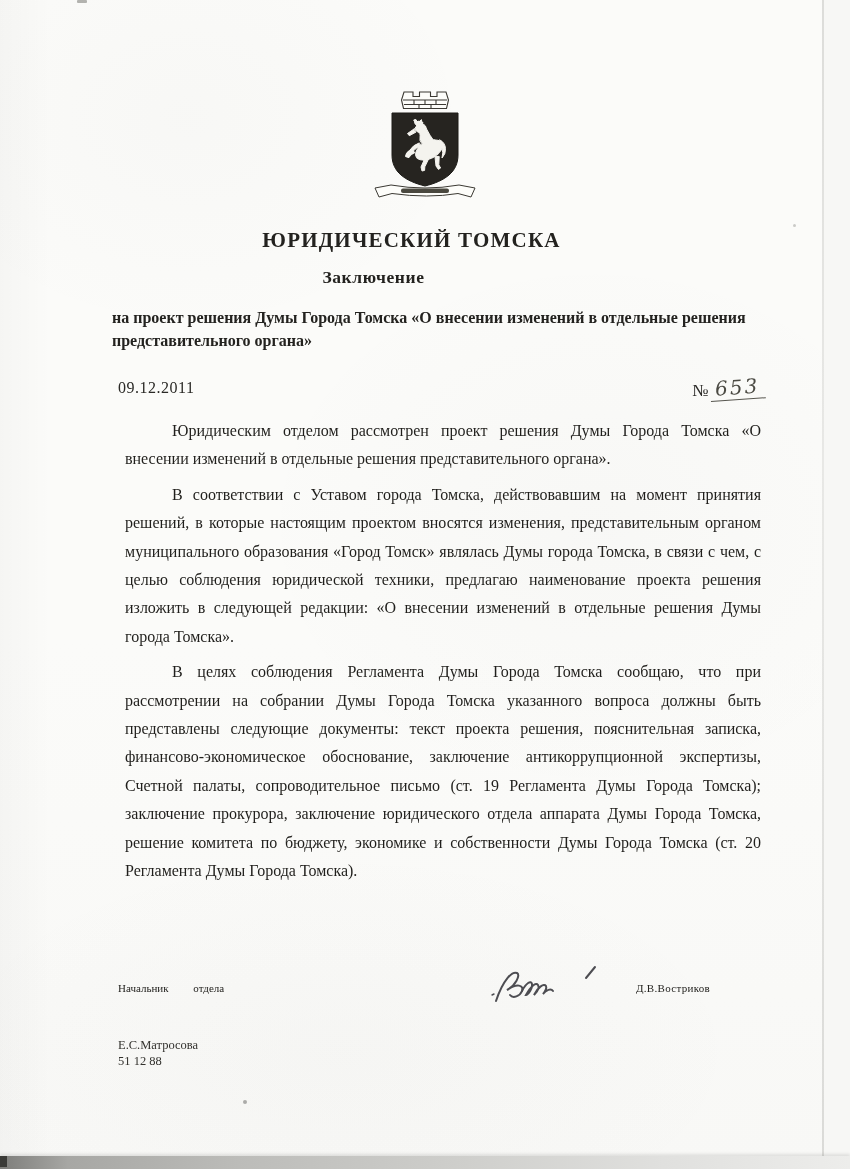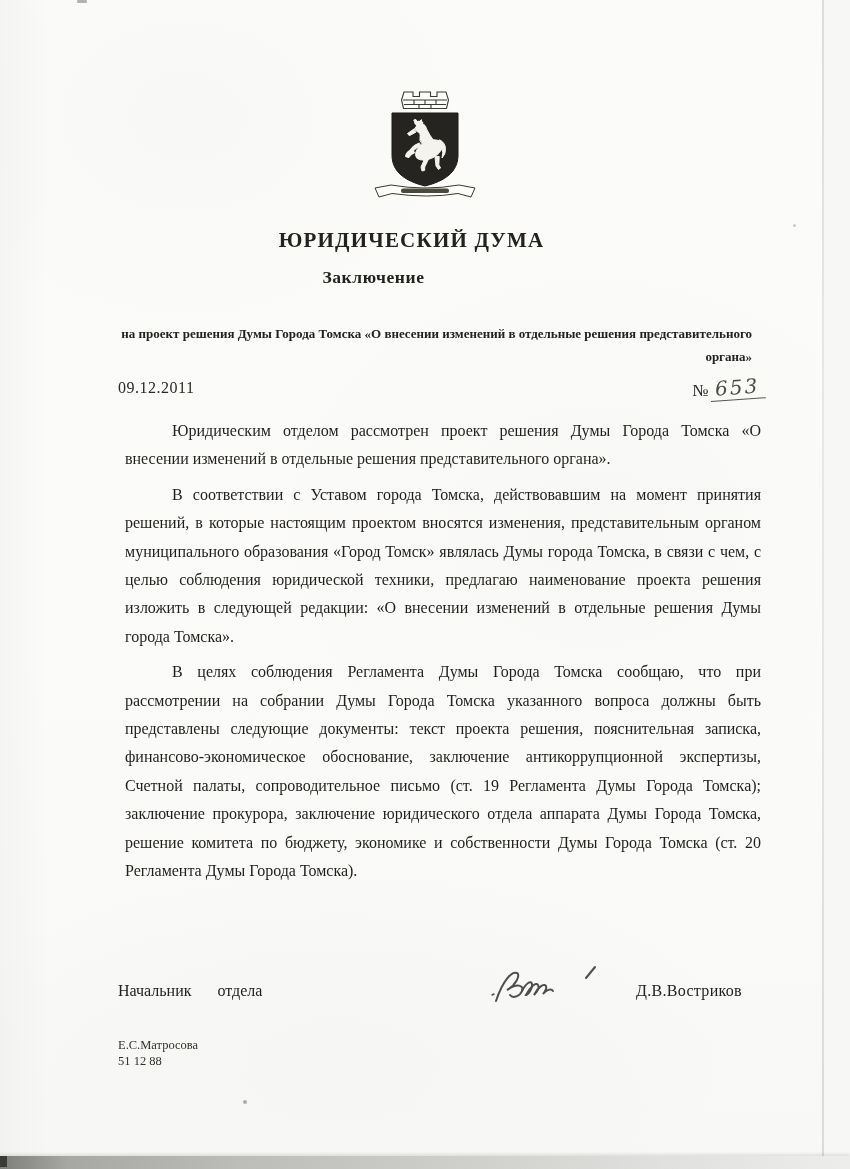--- a/index.html
+++ b/index.html
@@ -52,22 +52,22 @@
     position:absolute;left:0;width:823px;text-align:center;
     font-weight:bold;font-size:21px;letter-spacing:1.2px;color:#23221f;
   }
   .org1{top:196px;}
   .org2{top:228px;}
   .doctype{
     position:absolute;left:0;top:267px;width:747px;text-align:center;
     font-weight:bold;font-size:17.5px;letter-spacing:.6px;color:#23221f;
   }
   .doc-title{
-    position:absolute;left:112px;top:322px;width:640px;text-align:right;
-    font-weight:bold;font-size:13px;line-height:23px;color:#23221f;
+    position:absolute;left:112px;top:306px;width:640px;text-align:left;
+    font-weight:bold;font-size:16px;line-height:23px;color:#23221f;
   }
   .date-row{
     position:absolute;left:118px;top:377px;width:650px;height:26px;
     font-size:16px;color:#2a2926;
   }
   .date-value{position:absolute;left:0;top:2px;letter-spacing:.5px;}
   .number-group{position:absolute;right:2px;top:0;white-space:nowrap;}
   .number-sign{font-size:17px;color:#2a2926;}
   .number-value{
     display:inline-block;
@@ -78,21 +78,21 @@
     transform:rotate(-4deg);transform-origin:left bottom;
   }
   
   .body-text{
     position:absolute;left:118px;top:410px;width:650px;
     font-size:16px;line-height:28.4px;text-align:justify;color:#201f1c;
   }
   .body-text p{margin:7px;text-indent:47px;}
   
   .sig-row{
-    position:absolute;left:118px;top:976px;width:650px;height:46px;font-size:16px;color:#23221f;
+    position:absolute;left:118px;top:976px;width:650px;height:46px;font-size:11px;color:#23221f;
   }
   .sig-position{position:absolute;left:0;top:6px;word-spacing:22px;}
   .sig-scrawl{position:absolute;left:372px;top:-12px;width:120px;height:50px;}
   .sig-name{position:absolute;left:518px;top:6px;letter-spacing:.3px;}
   
   .footer{
     position:absolute;left:118px;top:1037px;font-size:12.5px;line-height:16px;color:#33322e;
   }
 </style>
 </head>
@@ -137,21 +137,21 @@
         <path d="M44,34 q4,-2 8,0.5 l-1,2.5 q-3.5,-2 -6.5,-1 z" stroke-width="1"></path>
       </g>
 
       <g fill="#fdfdfa" stroke="#3b3933" stroke-width="1">
         <path d="M4,100 l16,-3 q34,6 68,0 l16,3 -4,9 -13,-3.5 q-30,5 -66,0 l-13,3.5 z"></path>
         <rect x="30" y="100.5" width="48" height="4.5" rx="2" fill="#4a483f" stroke="none"></rect>
       </g>
     </svg>
   </div>
 
-  <div class="org2">ЮРИДИЧЕСКИЙ ДУМА</div>
+  <div class="org2">ЮРИДИЧЕСКИЙ ТОМСКА</div>
 
   <div class="doctype">Заключение</div>
   <div class="doc-title">на проект решения Думы Города Томска «О внесении изменений в отдельные решения представительного органа»</div>
 
   <div class="date-row">
     <span class="date-value">09.12.2011</span>
     <span class="number-group">
       <span class="number-sign">№</span><span class="number-value">653</span>
     </span>
   </div>

